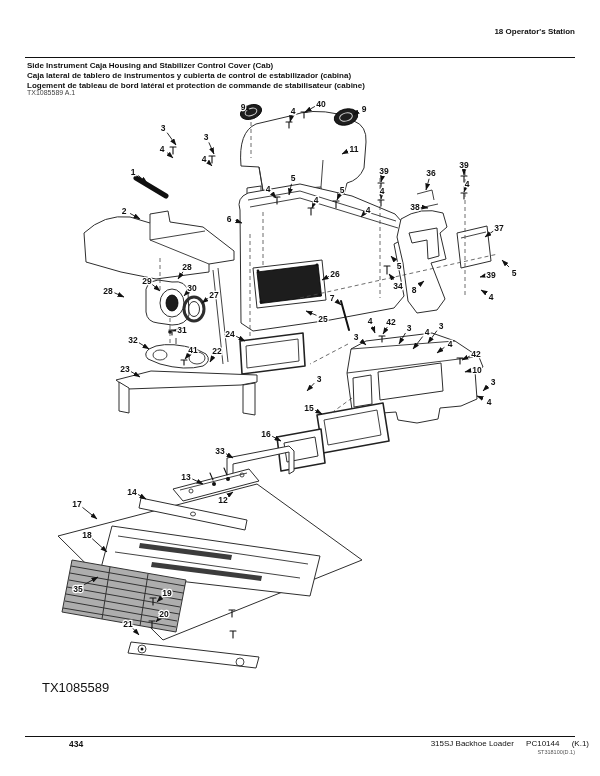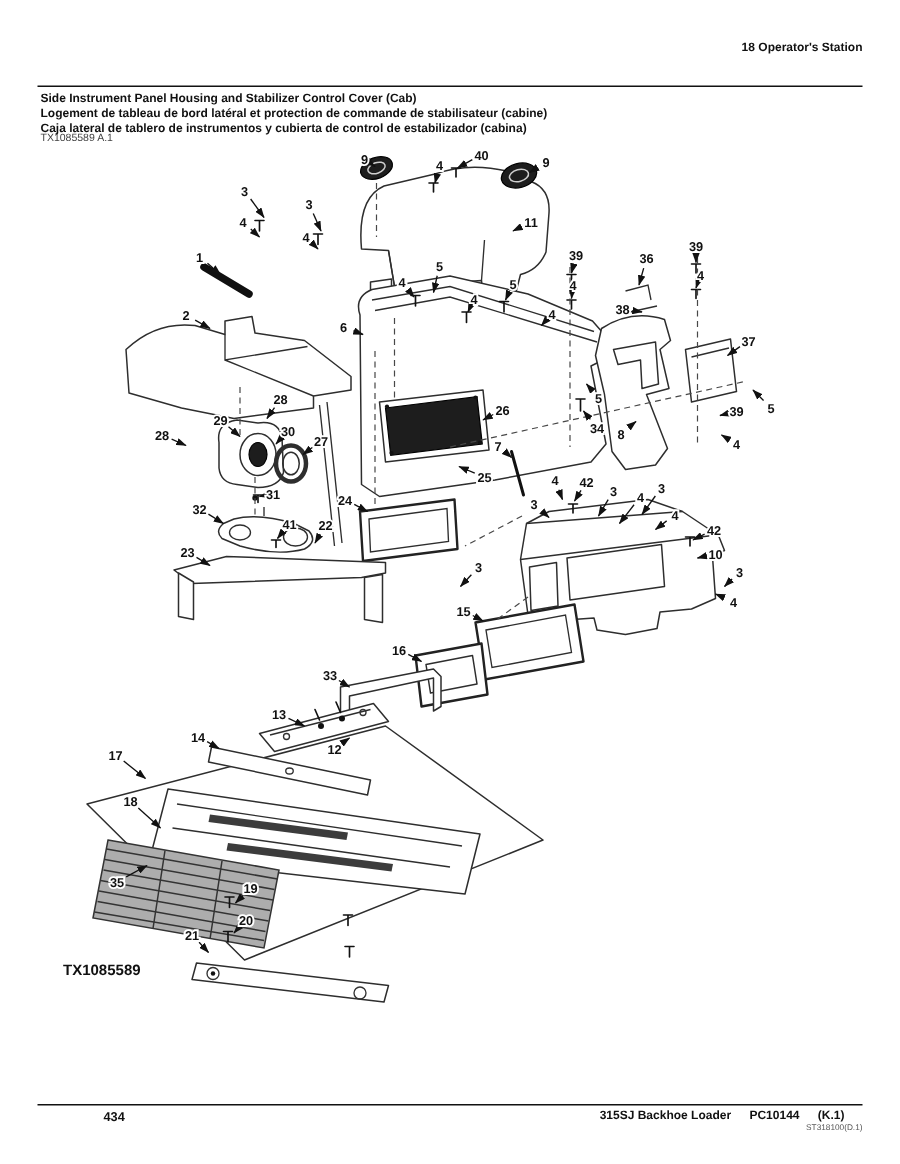--- a/index.html
+++ b/index.html
@@ -6,24 +6,24 @@
   #page{
     position:relative;width:600px;height:776px;background:#ffffff;
     font-family:"Liberation Sans",sans-serif;color:#111;overflow:hidden;
     margin:0 auto;
   }
   .hdr-right{position:absolute;top:26px;right:25px;
     font-size:8px;font-weight:bold;line-height:1.45;color:#111;}
   .rule-top{position:absolute;top:57px;left:25px;right:25px;border-top:1.6px solid #111;}
   .title-block{position:absolute;top:61px;left:27px;font-size:8px;font-weight:bold;line-height:1.28;color:#111;}
   .fig-ref{position:absolute;top:89px;left:27px;font-size:7px;color:#444;}
-  .fig-label{position:absolute;top:642px;left:42px;font-size:10px;font-weight:bold;color:#111;}
+  .fig-label{position:absolute;top:680px;left:42px;font-size:13px;font-weight:normal;color:#111;}
   .rule-bot{position:absolute;top:736px;left:25px;right:25px;border-top:1.4px solid #111;}
   .ftr-left{position:absolute;top:739px;left:25px;font-size:8.5px;font-weight:bold;margin-left:44px;}
-  .ftr-right{position:absolute;top:739px;right:37px;font-size:8px;font-weight:bold;white-space:nowrap;}
+  .ftr-right{position:absolute;top:739px;right:11px;font-size:8px;font-weight:normal;white-space:nowrap;}
   .ftr-right span{margin-left:10px;}
   .ftr-sub{position:absolute;top:749px;right:25px;font-size:5.5px;color:#555;}
   svg{position:absolute;left:0;top:0;}
   .p{stroke:#2e2e2e;stroke-width:1;fill:#fff;stroke-linejoin:round;}
   .ln{stroke:#2e2e2e;stroke-width:0.9;fill:none;}
   .thick{stroke:#222;stroke-width:1.6;fill:#fff;stroke-linejoin:round;}
   .dash{stroke:#474747;stroke-width:0.8;fill:none;stroke-dasharray:4 3;}
   .dark{fill:#1d1d1d;stroke:#000;stroke-width:0.8;}
   .screw{stroke:#111;stroke-width:1.1;fill:none;stroke-linecap:round;}
   .hole{stroke:#333;fill:none;stroke-width:0.9;}
@@ -40,23 +40,23 @@
 <body>
 
 <div id="page">
 
   <div class="hdr-right">
     <div>18 Operator's Station</div>
   </div>
   <div class="rule-top"></div>
 
   <div class="title-block">
-    <div>Side Instrument Panel Housing and Stabilizer Control Cover (Cab)</div>
+    <div>Side Instrument Caja Housing and Stabilizer Control Cover (Cab)</div>
+    <div>Caja lateral de tablero de instrumentos y cubierta de control de estabilizador (cabina)</div>
     <div>Logement de tableau de bord latéral et protection de commande de stabilisateur (cabine)</div>
-    <div>Caja lateral de tablero de instrumentos y cubierta de control de estabilizador (cabina)</div>
   </div>
   <div class="fig-ref">TX1085589 A.1</div>
 
   <svg width="600" height="776" viewBox="0 0 600 776">
     <defs>
       <marker id="arrowhead" markerWidth="7" markerHeight="5" refX="6.5" refY="2.5" orient="auto" markerUnits="userSpaceOnUse">
         <path d="M0,0 L7,2.5 L0,5 Z" fill="#111"></path>
       </marker>
     </defs>
 

